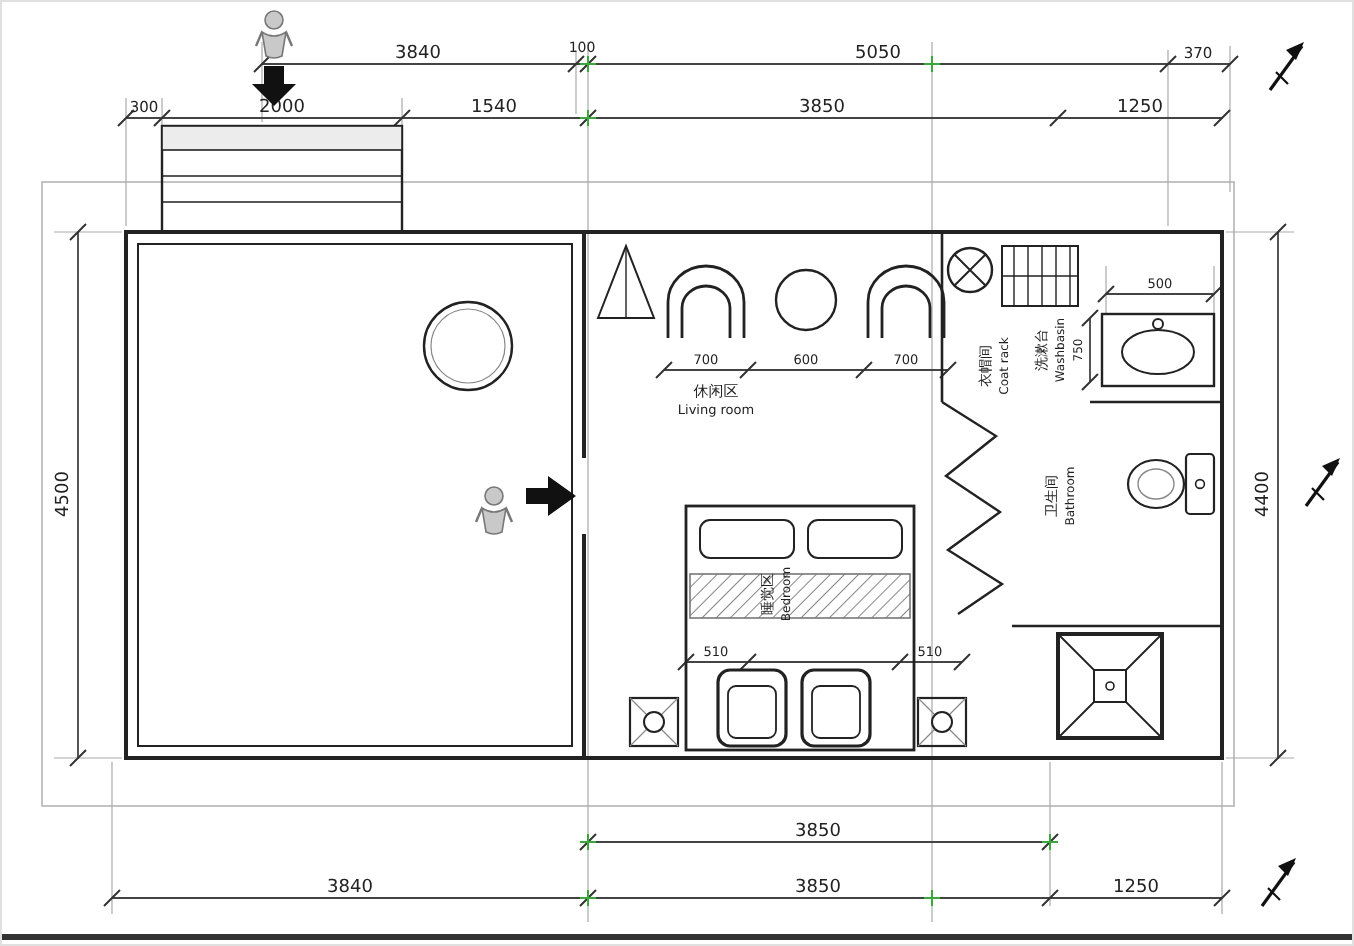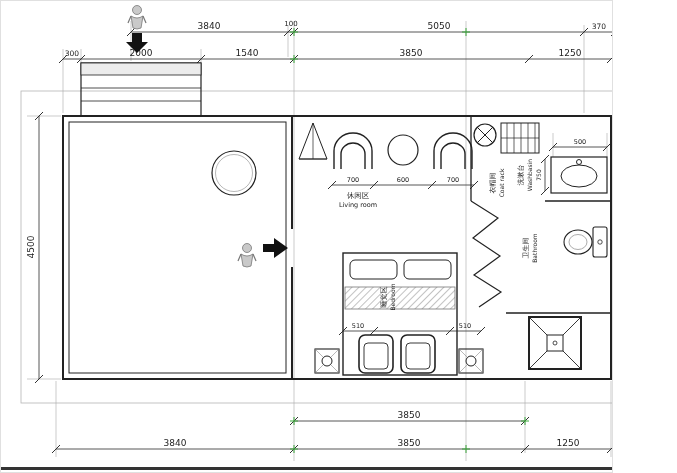--- a/index.html
+++ b/index.html
@@ -1,17 +1,17 @@
 <!DOCTYPE html>
 <html><head>
 <meta charset="utf-8">
 <style>
   html,body{margin:0;padding:0;background:#fff;}
   .canvas{
-    width:613px;height:473px;position:relative;background:#fff;
+    width:677px;height:473px;position:relative;background:#fff;
     font-family:"DejaVu Sans","Liberation Sans",sans-serif;
     border:1px solid #e0e0e0;box-sizing:border-box;overflow:hidden;
   }
   svg{display:block;}
   text{fill:#222;}
 </style>
 </head>
 <body>
 
 <div class="canvas">

